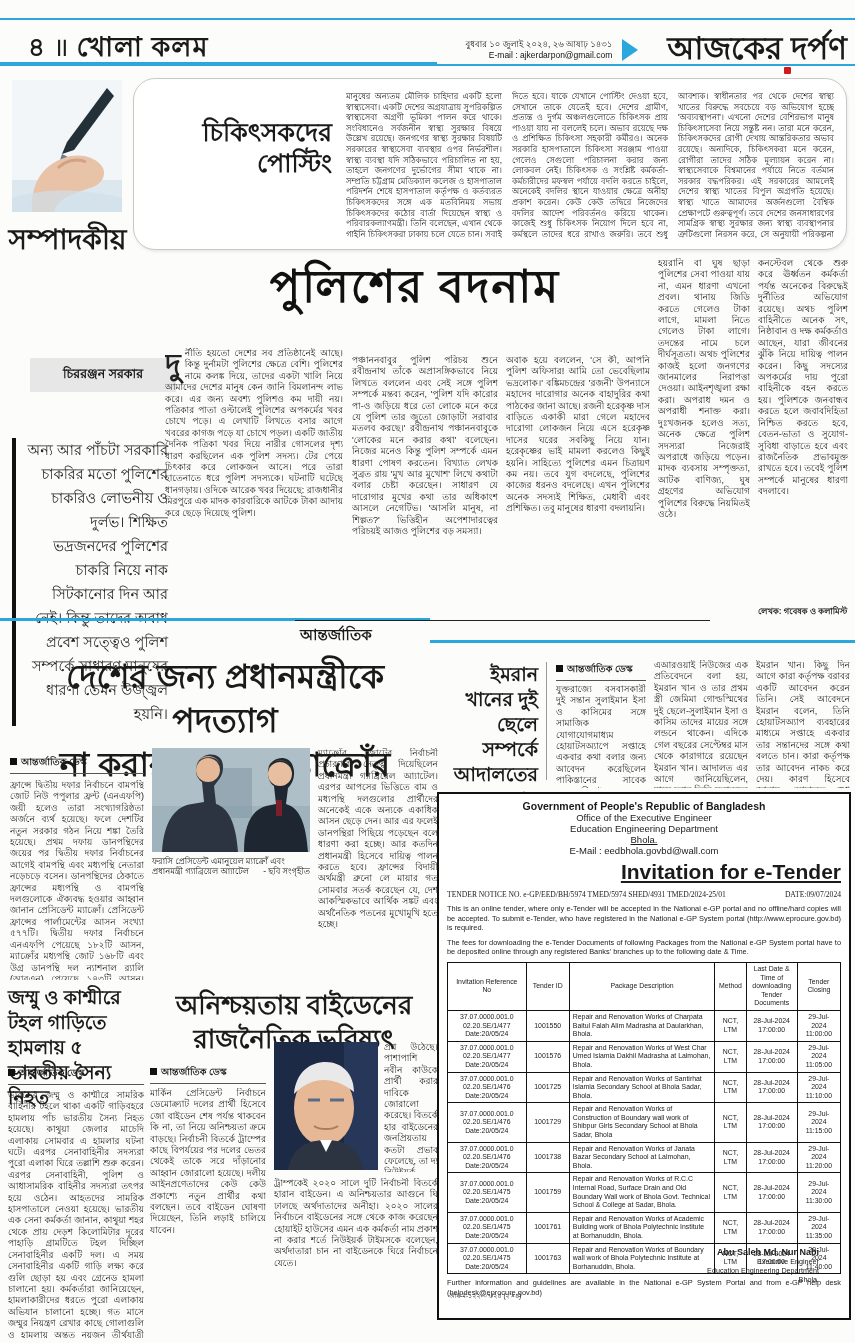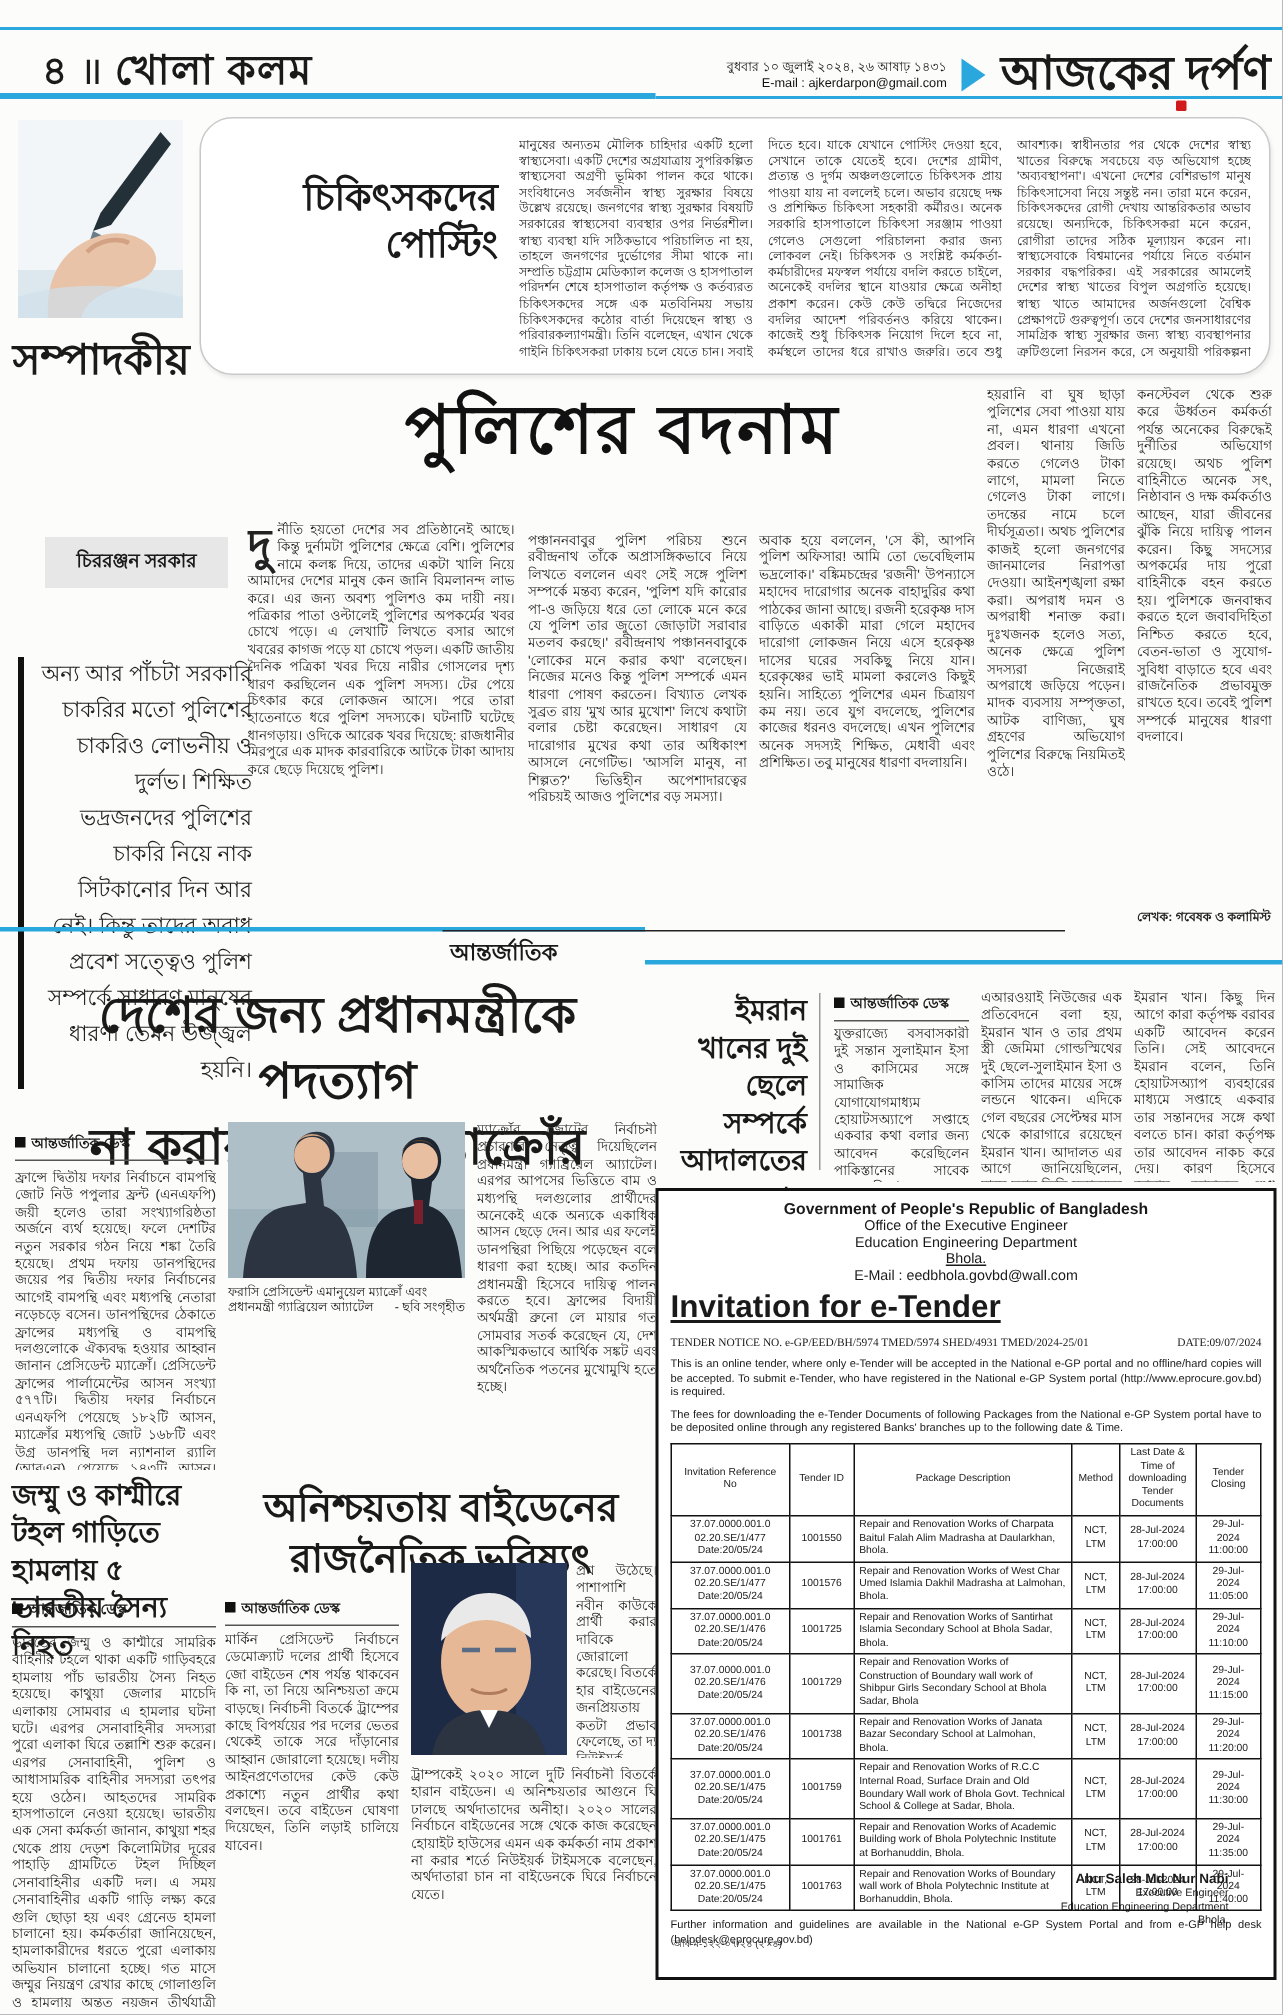--- a/index.html
+++ b/index.html
@@ -21,41 +21,41 @@
   .mast-dot{width:7px;height:7px;background:#d11a1a;border-radius:1px;}
 
   
   .edit-box{border:1.5px solid #c9c9c9;border-radius:22px;background:#fff;box-shadow:1px 2px 3px rgba(0,0,0,.08);}
   .edit-title{font-size:25px;line-height:31px;font-weight:bold;text-align:right;}
   .edit-label{font-size:28px;font-weight:bold;text-align:center;}
   .photo-frame{overflow:hidden;background:#eef3f6;}
 
   
   .main-headline{font-size:45px;font-weight:bold;letter-spacing:2px;text-align:center;color:#111;}
-  .byline-box{background:#e7e7e7;text-align:center;font-weight:bold;font-size:12.5px;padding:7px 0;}
+  .byline-box{background:#e7e7e7;text-align:center;font-weight:bold;font-size:12.5px;padding:7px 12px;}
   .pullquote{border-left:4px solid #111;padding-left:10px;font-size:14.5px;line-height:24px;
              text-align:right;font-weight:500;color:#222;}
   .dropcap{float:left;font-size:30px;line-height:30px;font-weight:bold;padding:2px 4px 0 0;}
 
   
   .intl-label{font-size:15px;font-weight:bold;}
   .art-headline-xl{font-size:33px;line-height:44px;font-weight:bold;text-align:center;}
   .art-headline-lg{font-size:26px;line-height:34px;font-weight:bold;text-align:center;}
   .art-headline-md{font-size:19px;line-height:25px;font-weight:bold;}
   .byline{font-size:9.5px;font-weight:bold;}
   .byline .sq{display:inline-block;width:7px;height:7px;background:#111;margin-right:4px;}
   .byline-rule{border-bottom:1px solid #555;margin-top:3px;}
   .caption{font-size:8.3px;line-height:10px;color:#111;}
 
   
   .tender{border:2px solid #111;background:#fff;font-family:"Liberation Sans",sans-serif;}
   .t-center{text-align:center;}
   .t-h1{font-size:10.5px;font-weight:bold;}
   .t-h2{font-size:9.5px;}
-  .t-title{font-size:21px;font-weight:bold;text-decoration:underline;text-align:left;}
+  .t-title{font-size:21px;font-weight:bold;text-decoration:underline;text-align:right;}
   .t-notice{font-size:7.6px;font-family:"Liberation Serif",serif;}
   .t-para{font-size:7.4px;line-height:9.6px;text-align:justify;}
   table.t-table{border-collapse:collapse;width:100%;table-layout:fixed;}
   .t-table th,.t-table td{border:1px solid #111;font-size:6.9px;line-height:8.6px;padding:2px 3px;vertical-align:middle;}
   .t-table th{font-weight:normal;text-align:center;}
   .t-table td{text-align:center;}
   .t-table td.desc{text-align:left;}
   .t-foot{font-size:7.4px;line-height:9.6px;text-align:justify;}
   .t-sign{text-align:right;}
   .t-sign .nm{font-size:9px;font-weight:bold;}
@@ -74,21 +74,21 @@
     <span class="page-no" style="font-weight:normal;">॥</span>
     <span class="section-name">খোলা কলম</span>
   </div>
 
   <div class="abs" style="right:8px;top:24px;display:flex;align-items:center;gap:10px;">
     <div class="dateblock">
       <div>বুধবার ১০ জুলাই ২০২৪, ২৬ আষাঢ় ১৪৩১</div>
       <div>E-mail : ajkerdarpon@gmail.com</div>
     </div>
     <div class="mast-arrow"></div>
-    <div style="position:relative;">
+    <div style="position:relative;margin-left:19px;">
       <span class="masthead">আজকের দর্পণ</span>
       <span class="mast-dot abs" style="right:56px;bottom:2px;"></span>
     </div>
   </div>
 
   <div class="abs rule" style="left:0;top:62px;width:437px;height:4px;"></div>
   <div class="abs rule" style="left:437px;top:64px;width:418px;height:2px;"></div>
 
   <div class="abs photo-frame" style="left:12px;top:80px;width:110px;height:132px;">
     <svg width="110" height="132" viewBox="0 0 110 132">

